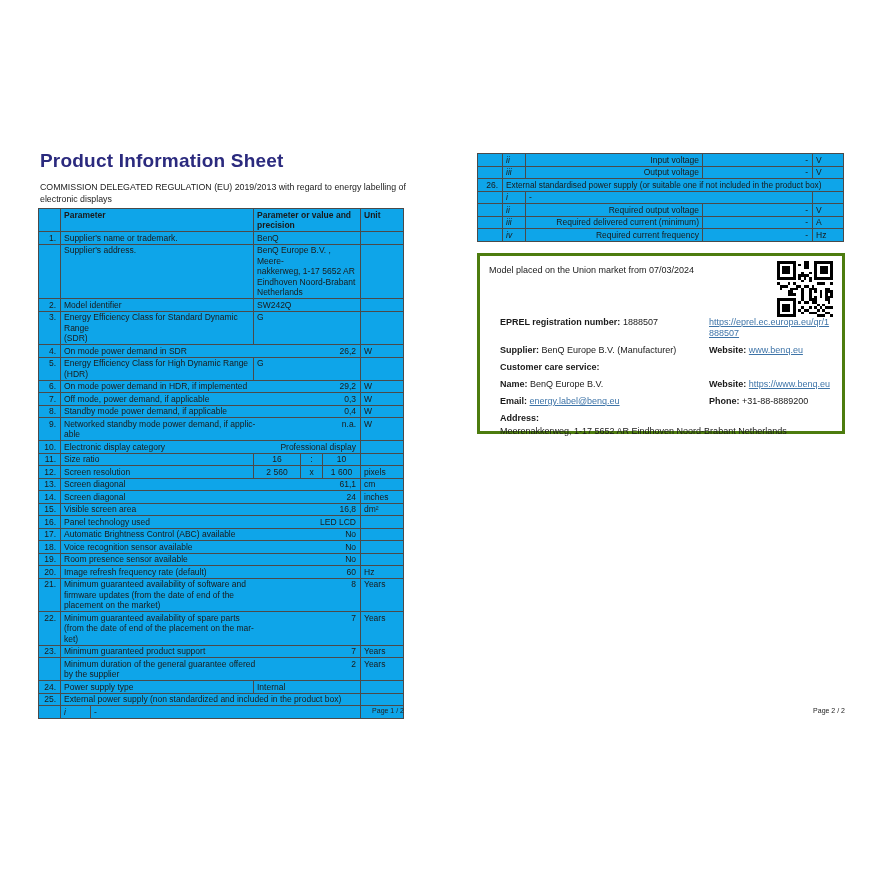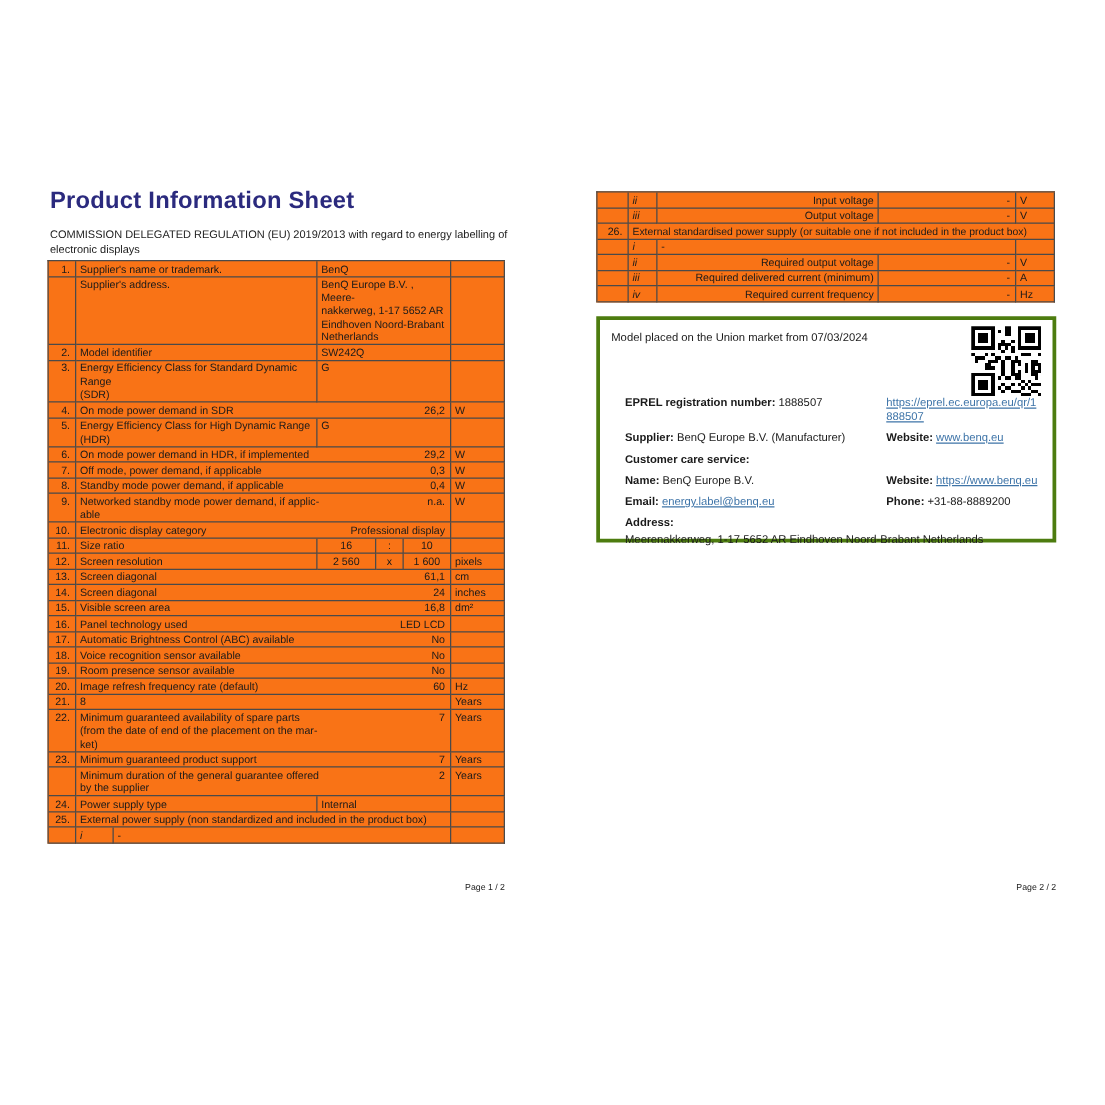--- a/index.html
+++ b/index.html
@@ -6,21 +6,21 @@
   .canvas{position:relative;width:884px;height:884px;background:#fff;
           font-family:"Liberation Sans",sans-serif;color:#1a1a1a;overflow:hidden;padding-left:32px;}
 
   
   .title{position:absolute;left:40px;top:150px;font-size:19px;font-weight:bold;
          color:var(--title-color,#2b2a7e);letter-spacing:0.2px;}
   .subtitle{position:absolute;left:40px;top:182px;width:372px;font-size:8.8px;
             line-height:11.5px;color:#222;}
 
   .tbl{position:absolute;box-sizing:border-box;border-top:1px solid #4a4a4a;
-       border-left:1px solid #4a4a4a;font-size:8.5px;line-height:10.5px;background:#f97316;}
+       border-left:1px solid #4a4a4a;font-size:8.5px;line-height:10.5px;background:#0ea5e9;}
   #table1{left:38px;top:208px;width:366px;}
   #table2{left:477px;top:153px;width:367px;}
   .trow{display:flex;align-items:stretch;}
   .c{box-sizing:border-box;border-right:1px solid #4a4a4a;border-bottom:1px solid #4a4a4a;
      padding:0.5px 3px;overflow:hidden;flex:none;}
   .bold{font-weight:bold;}
   .pre{white-space:pre-line;}
   .ctr{text-align:center;padding-left:1px;padding-right:1px;}
   .ital{font-style:italic;}
 
@@ -67,20 +67,26 @@
 </style>
 </head>
 <body>
 
 <div class="canvas">
 
   <div class="title">Product Information Sheet</div>
   <div class="subtitle">COMMISSION DELEGATED REGULATION (EU) 2019/2013 with regard to energy labelling of electronic displays</div>
   <div class="tbl" id="table1">
       <div class="trow">
+        <div class="c w-num bold"></div>
+        <div class="c w-param bold">Parameter</div>
+        <div class="c w-val bold">Parameter or value and precision</div>
+        <div class="c w-unit bold">Unit</div>
+      </div>
+      <div class="trow">
         <div class="c w-num">1.</div>
         <div class="c w-param pre">Supplier's name or trademark.</div>
         <div class="c w-val">BenQ</div>
         <div class="c w-unit"></div>
       </div>
       <div class="trow">
         <div class="c w-num"></div>
         <div class="c w-param pre">Supplier's address.</div>
         <div class="c w-val">BenQ Europe B.V. , Meere-
 nakkerweg, 1-17 5652 AR
@@ -233,20 +239,23 @@
         <div class="c w-num">20.</div>
         <div class="c w-merged">
           <span class="p">Image refresh frequency rate (default)</span>
           <span class="v">60</span>
         </div>
         <div class="c w-unit">Hz</div>
       </div>
       <div class="trow">
         <div class="c w-num">21.</div>
         <div class="c w-merged">
+          <span class="p">Minimum guaranteed availability of software and
+firmware updates (from the date of end of the
+placement on the market)</span>
           <span class="v">8</span>
         </div>
         <div class="c w-unit">Years</div>
       </div>
       <div class="trow">
         <div class="c w-num">22.</div>
         <div class="c w-merged">
           <span class="p">Minimum guaranteed availability of spare parts
 (from the date of end of the placement on the mar-
 ket)</span>

